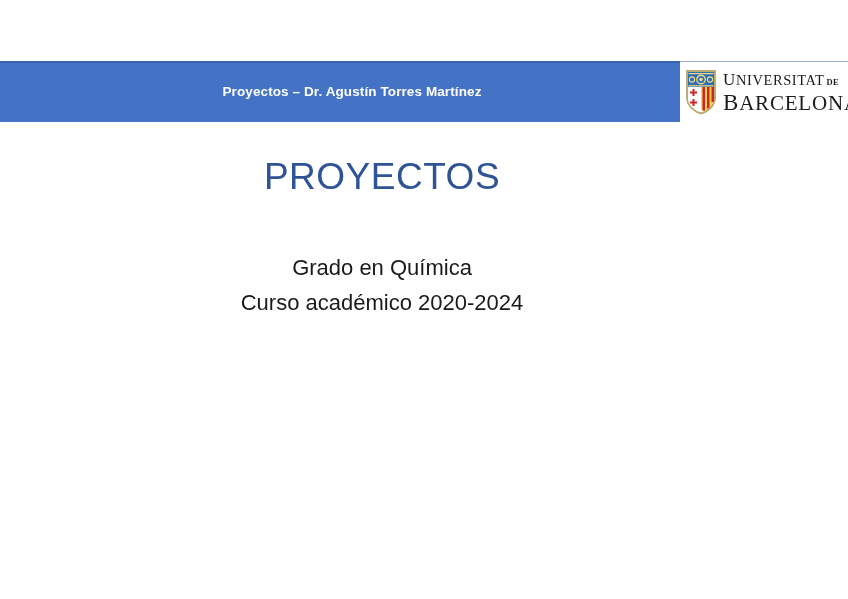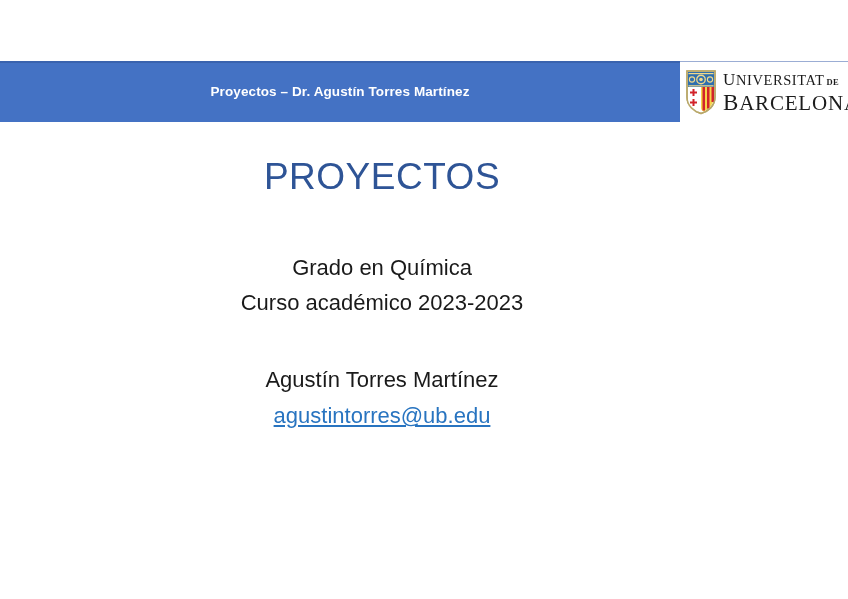--- a/index.html
+++ b/index.html
@@ -35,21 +35,21 @@
     left: 0;
     top: 0;
     width: 680px;
     height: 61px;
     background: #4472c4;
     border-top: 2px solid #3a63ae;
     box-sizing: border-box;
   }
   .header-title {
     position: absolute;
-    left: 0;
+    left: 12px;
     top: 0;
     width: 680px;
     height: 61px;
     display: flex;
     align-items: center;
     justify-content: center;
     color: #ffffff;
     font-size: 13.5px;
     font-weight: bold;
     letter-spacing: 0.1px;
@@ -196,23 +196,19 @@
 
     </div>
   </div>
 
   <div class="content">
 
     <div class="main-title">PROYECTOS</div>
 
     <div class="subtitle-block">
       <div>Grado en Química</div>
-      <div>Curso académico 2023-2023</div>
+      <div>Curso académico 2020-2024</div>
     </div>
 
-    <div class="author-block">
-      <div>Agustín Torres Martínez</div>
-      <a class="email-link" href="#">agustintorres@ub.edu</a>
-    </div>
 
   </div>
 
 </div>
 
 </body></html>

